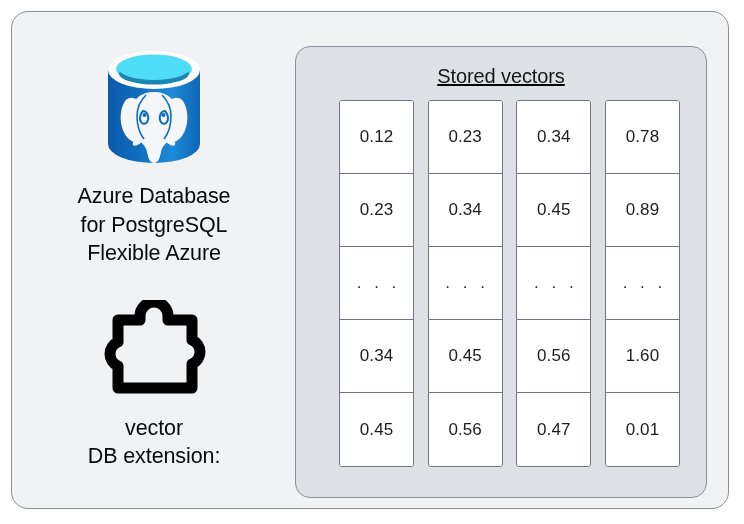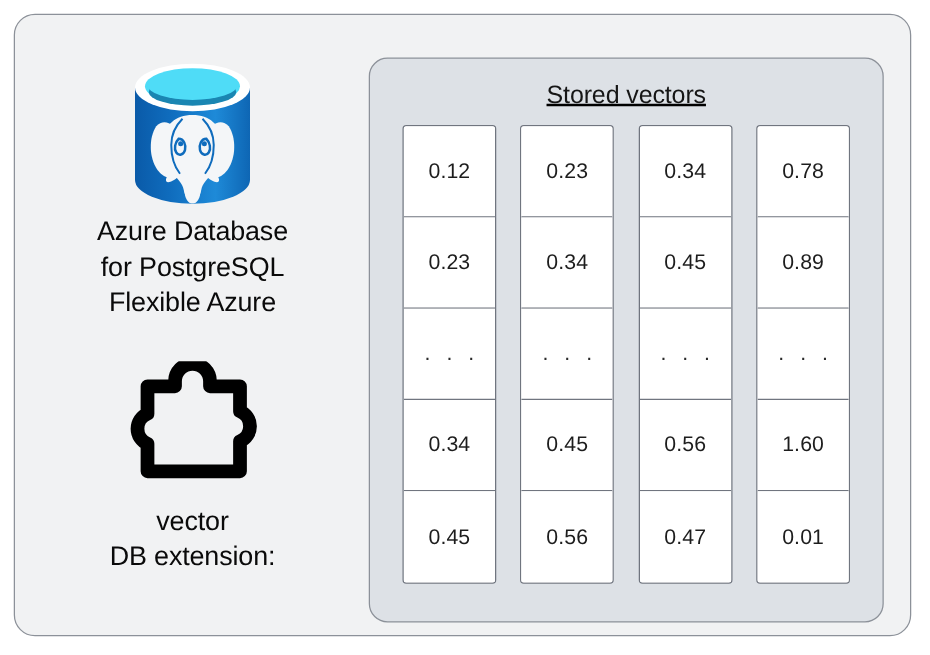--- a/index.html
+++ b/index.html
@@ -42,21 +42,21 @@
   
   .pg-logo {
     position: relative;
     width: 104px;
     height: 118px;
     margin-top: 6px;
   }
   .pg-logo svg { display: block; width: 104px; height: 118px; }
 
   .pg-caption {
-    margin-top: 5px;
+    margin-top: 16px;
     text-align: center;
     color: #0a0a0a;
     font-size: 21.5px;
     line-height: 28.5px;
     letter-spacing: -0.1px;
     white-space: nowrap;
   }
 
   
   .puzzle-icon {
@@ -93,21 +93,21 @@
     text-align: center;
     color: #161616;
     font-size: 20px;
     line-height: 24px;
     margin-top: 17px;
     letter-spacing: -0.1px;
   }
 
   .vector-grid {
     position: absolute;
-    left: 26px;
+    left: 43px;
     top: 53px;
     right: 26px;
     display: flex;
     justify-content: space-between;
   }
   .vector-column {
     width: 73px;
     display: flex;
     flex-direction: column;
     border: 1.2px solid #70757f;

